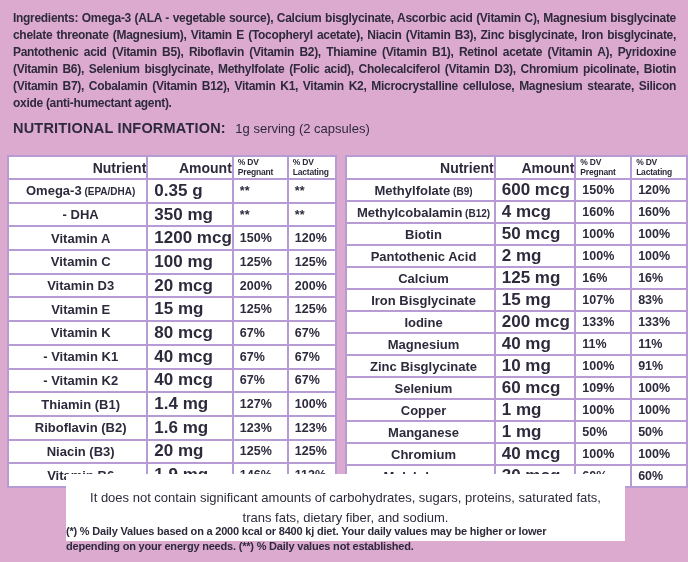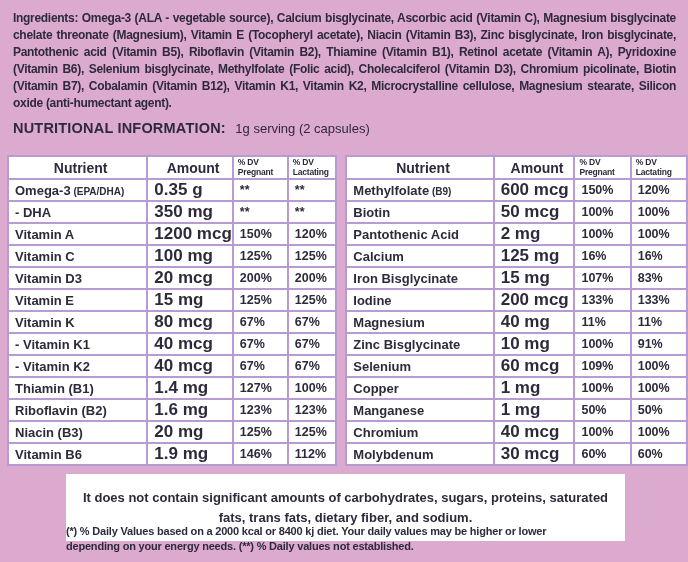--- a/index.html
+++ b/index.html
@@ -58,49 +58,50 @@
     table-layout:fixed;
   }
   .nutri-table th,.nutri-table td{
     border:2px solid var(--border);
     overflow:hidden;
     white-space:nowrap;
     vertical-align:middle;
   }
   .nutri-table th.th-main{
     font-size:14px;font-weight:bold;
-    text-align:center;padding-left:6px;
+    text-align:right;padding-left:6px;
     height:23px;
   }
   .nutri-table th.th-small{
     font-size:8.5px;font-weight:bold;
     letter-spacing:-0.2px;
     text-align:left;padding-left:4px;
     line-height:1.15;
     height:23px;
   }
   .nutri-table td{height:20px;}
   .td-nutrient{
     font-size:13px;font-weight:bold;
     padding-left:6px;
+    text-align:center;
   }
   .td-nutrient .sub{font-size:10px;font-weight:bold;}
   .td-amount{
     font-size:17px;font-weight:bold;
     padding-left:6px;
   }
   .td-dv{
     font-size:12.5px;font-weight:bold;
     padding-left:6px;
   }
   .no-box{
     position:absolute;
     left:66px;top:474px;width:559px;min-height:43px;
     background:var(--white);
-    font-size:13px;font-weight:bold;
+    font-size:13px;font-weight:normal;
     text-align:center;
     line-height:1.5;
     padding:14px 8px;
   }
   .footnote{
     position:absolute;
     left:66px;top:524px;width:512px;
     font-size:11px;font-weight:bold;
     letter-spacing:-0.2px;
     line-height:1.35;
@@ -231,20 +232,26 @@
           </tr>
         </thead>
         <tbody>
           <tr>
             <td class="td-nutrient">Methylfolate<span class="sub"> (B9)</span></td>
             <td class="td-amount">600 mcg</td>
             <td class="td-dv">150%</td>
             <td class="td-dv">120%</td>
           </tr>
           <tr>
+            <td class="td-nutrient">Methylcobalamin<span class="sub"> (B12)</span></td>
+            <td class="td-amount">4 mcg</td>
+            <td class="td-dv">160%</td>
+            <td class="td-dv">160%</td>
+          </tr>
+          <tr>
             <td class="td-nutrient">Biotin</td>
             <td class="td-amount">50 mcg</td>
             <td class="td-dv">100%</td>
             <td class="td-dv">100%</td>
           </tr>
           <tr>
             <td class="td-nutrient">Pantothenic Acid</td>
             <td class="td-amount">2 mg</td>
             <td class="td-dv">100%</td>
             <td class="td-dv">100%</td>

